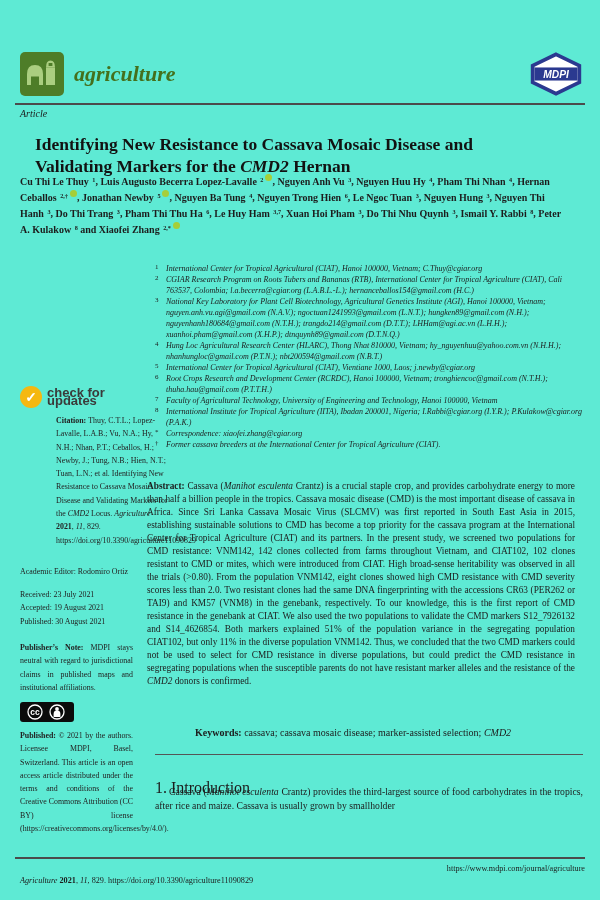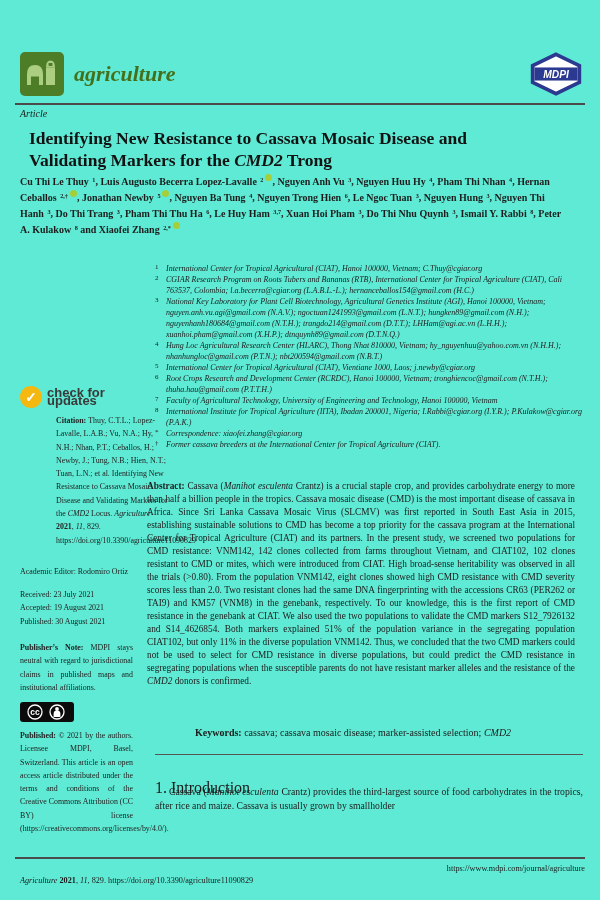--- a/index.html
+++ b/index.html
@@ -68,21 +68,21 @@
   </svg>
   <div id="journal-name">agriculture</div>
   <svg id="mdpi-logo" viewBox="0 0 60 48">
     <path d="M30 3 L55 15 V33 L30 45 L5 33 V15 Z" fill="#ffffff" stroke="#2b3990" stroke-width="4"></path>
     <rect x="7" y="17" width="46" height="14" fill="#2b3990"></rect>
     <text x="30" y="28" text-anchor="middle" font-family="Liberation Sans, sans-serif" font-size="11" font-weight="bold" font-style="italic" fill="#ffffff">MDPI</text>
   </svg>
   <div id="header-rule"></div>
 
   <div id="article-type">Article</div>
-  <h1 id="paper-title" style="margin:9px;"><span>Identifying New Resistance to Cassava Mosaic Disease and</span><br><span>Validating Markers for the </span><span class="i">CMD2</span><span> Trong</span></h1>
+  <h1 id="paper-title" style="margin:15px;"><span>Identifying New Resistance to Cassava Mosaic Disease and</span><br><span>Validating Markers for the </span><span class="i">CMD2</span><span> Hernan</span></h1>
   <div id="authors"><span>Cu Thi Le Thuy </span><sup>1</sup><span>, </span><span>Luis Augusto Becerra Lopez-Lavalle </span><sup>2</sup><span class="orcid-icon"></span><span>, </span><span>Nguyen Anh Vu </span><sup>3</sup><span>, </span><span>Nguyen Huu Hy </span><sup>4</sup><span>, </span><span>Pham Thi Nhan </span><sup>4</sup><span>, </span><span>Hernan Ceballos </span><sup>2,†</sup><span class="orcid-icon"></span><span>, </span><span>Jonathan Newby </span><sup>5</sup><span class="orcid-icon"></span><span>, </span><span>Nguyen Ba Tung </span><sup>4</sup><span>, </span><span>Nguyen Trong Hien </span><sup>6</sup><span>, </span><span>Le Ngoc Tuan </span><sup>3</sup><span>, </span><span>Nguyen Hung </span><sup>3</sup><span>, </span><span>Nguyen Thi Hanh </span><sup>3</sup><span>, </span><span>Do Thi Trang </span><sup>3</sup><span>, </span><span>Pham Thi Thu Ha </span><sup>6</sup><span>, </span><span>Le Huy Ham </span><sup>3,7</sup><span>, </span><span>Xuan Hoi Pham </span><sup>3</sup><span>, </span><span>Do Thi Nhu Quynh </span><sup>3</sup><span>, </span><span>Ismail Y. Rabbi </span><sup>8</sup><span>, </span><span>Peter A. Kulakow </span><sup>8</sup><span> and </span><span>Xiaofei Zhang </span><sup>2,*</sup><span class="orcid-icon"></span></div>
 
   <div id="affiliations">
       <div class="aff-row">
         <span class="aff-num">1</span>
         <span class="aff-text">International Center for Tropical Agricultural (CIAT), Hanoi 100000, Vietnam; C.Thuy@cgiar.org</span>
       </div>
       <div class="aff-row">
         <span class="aff-num">2</span>
         <span class="aff-text">CGIAR Research Program on Roots Tubers and Bananas (RTB), International Center for Tropical Agriculture (CIAT), Cali 763537, Colombia; l.a.becerra@cgiar.org (L.A.B.L.-L.); hernanceballos154@gmail.com (H.C.)</span>

